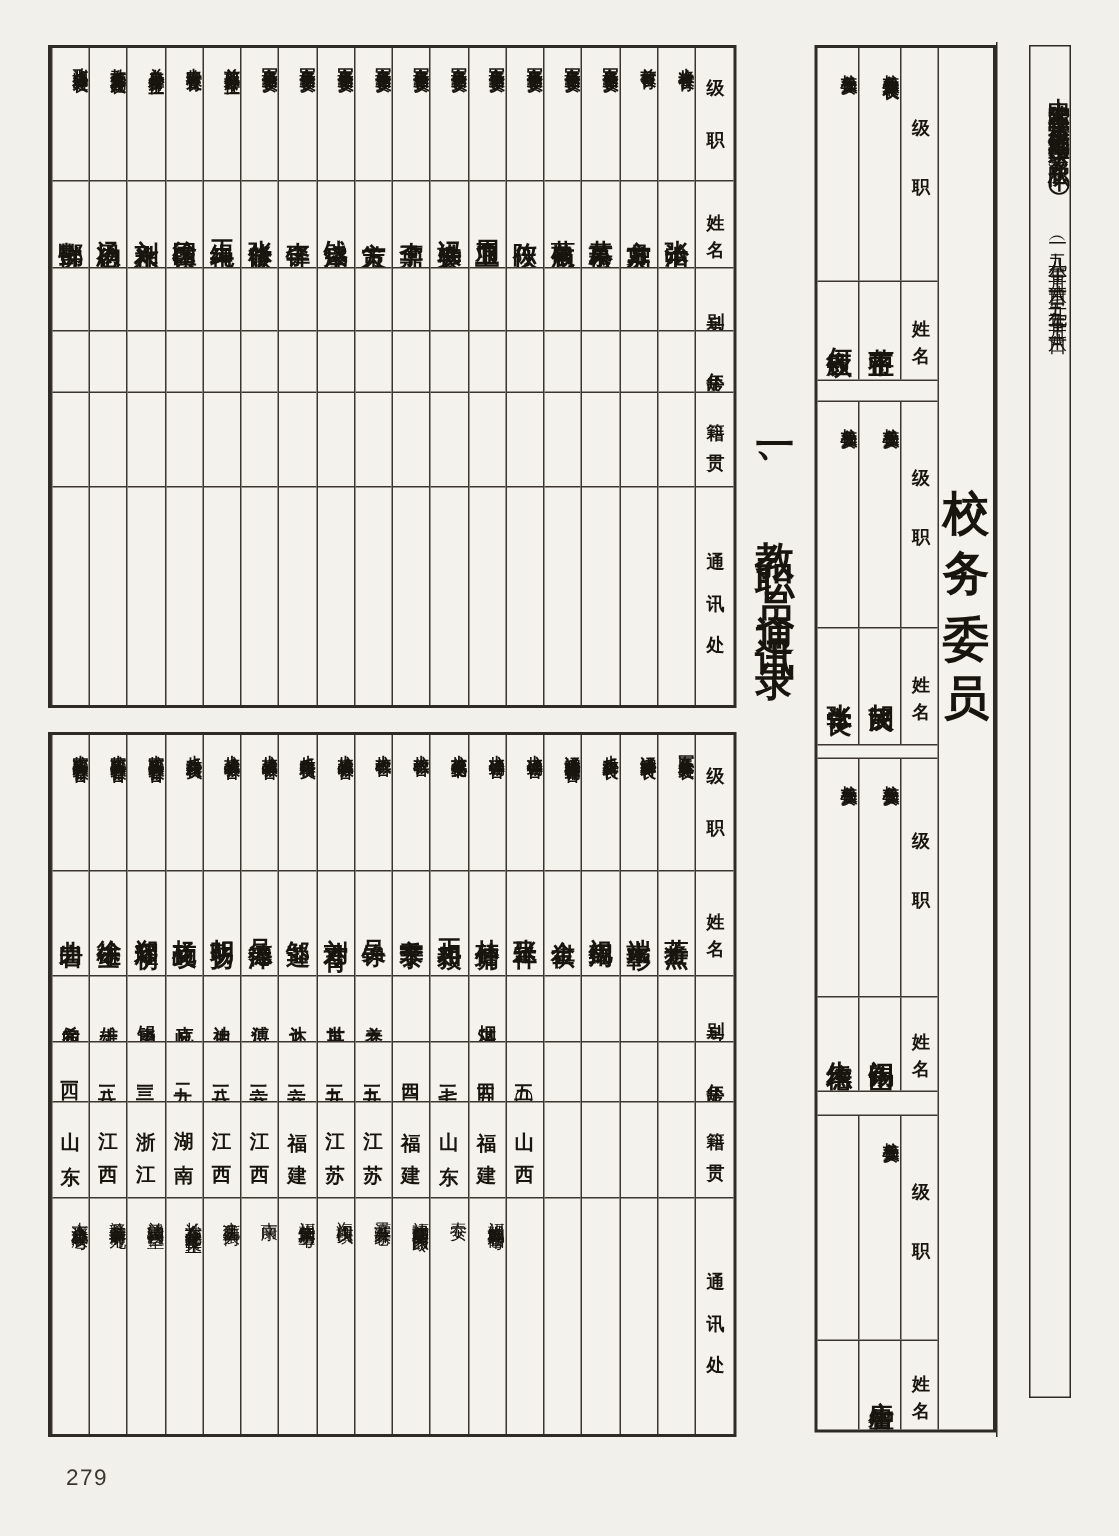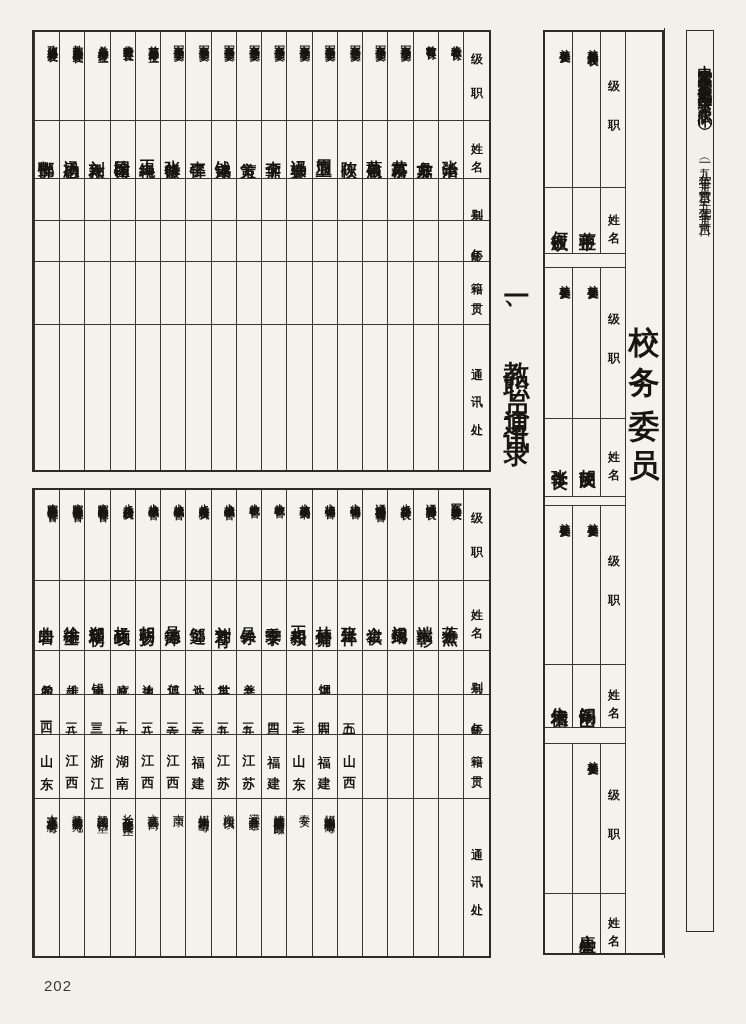--- a/index.html
+++ b/index.html
@@ -495,15 +495,15 @@
     </div>
   </div>
 
   <div class="margin-line"></div>
   <div class="margin-box">
     <span class="m-title">中央陆军军官学校第七期同学录（第一总队）①</span>
     <span class="m-gap"></span>
     <span class="m-sub">（一九二八年十二月二十八日至一九二九年十二月二十八日）</span>
   </div>
 
-  <div class="pagenum">202</div>
+  <div class="pagenum">279</div>
 
 </div>
 
 </body></html>

